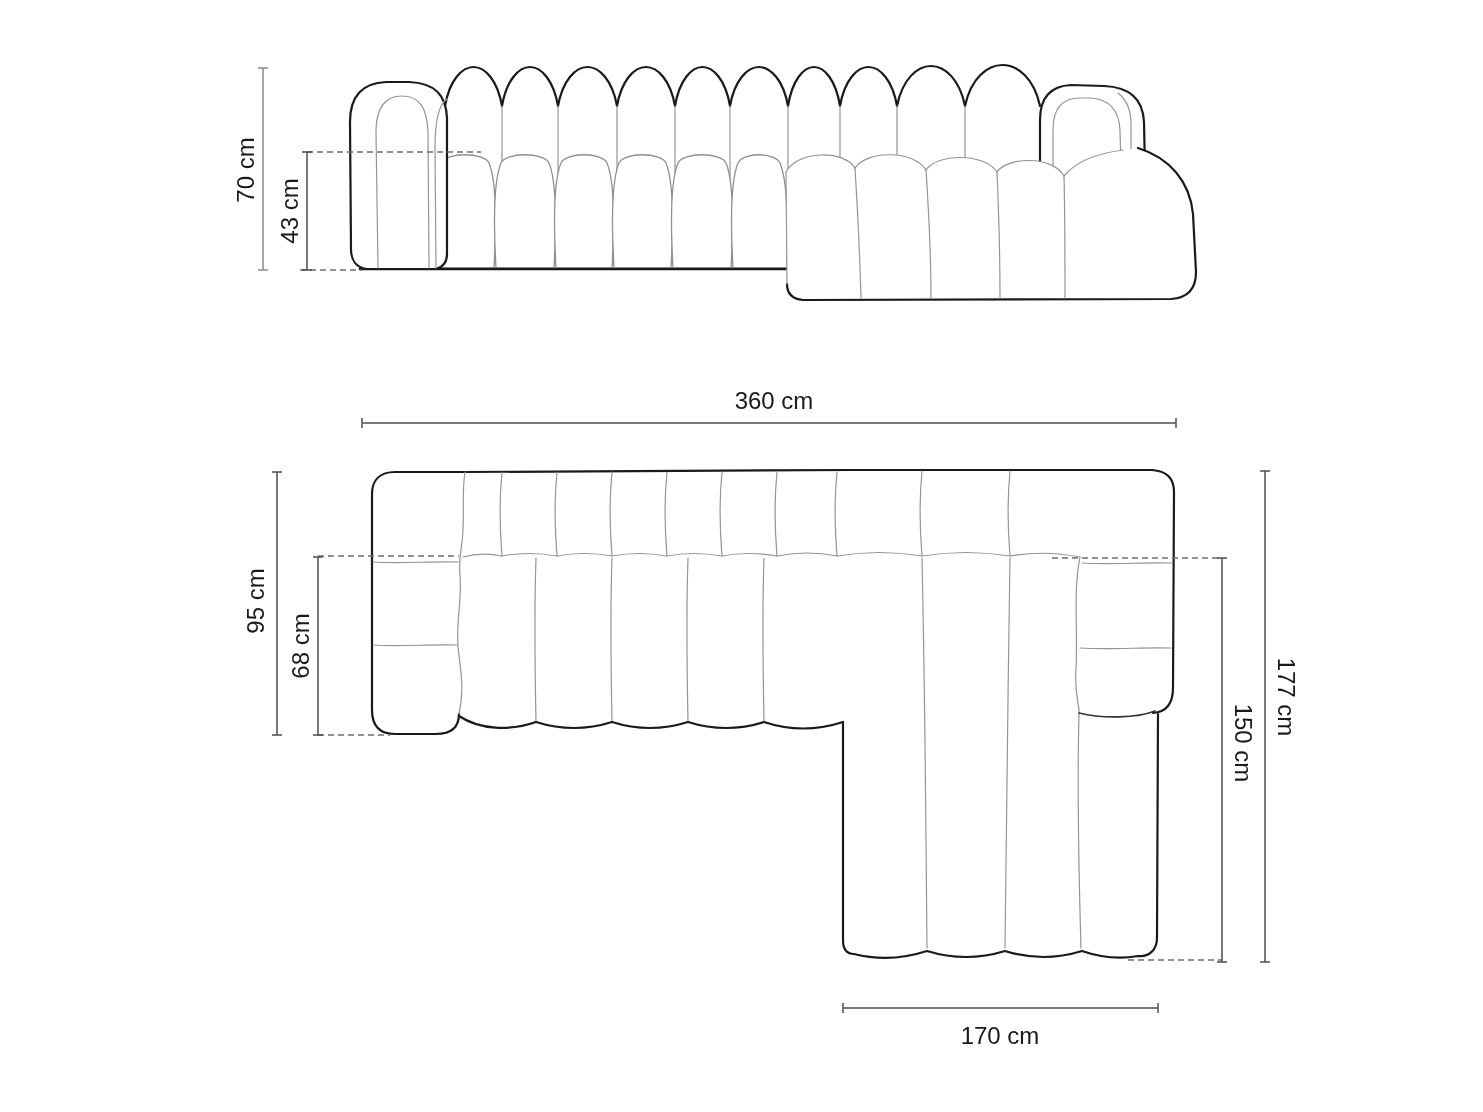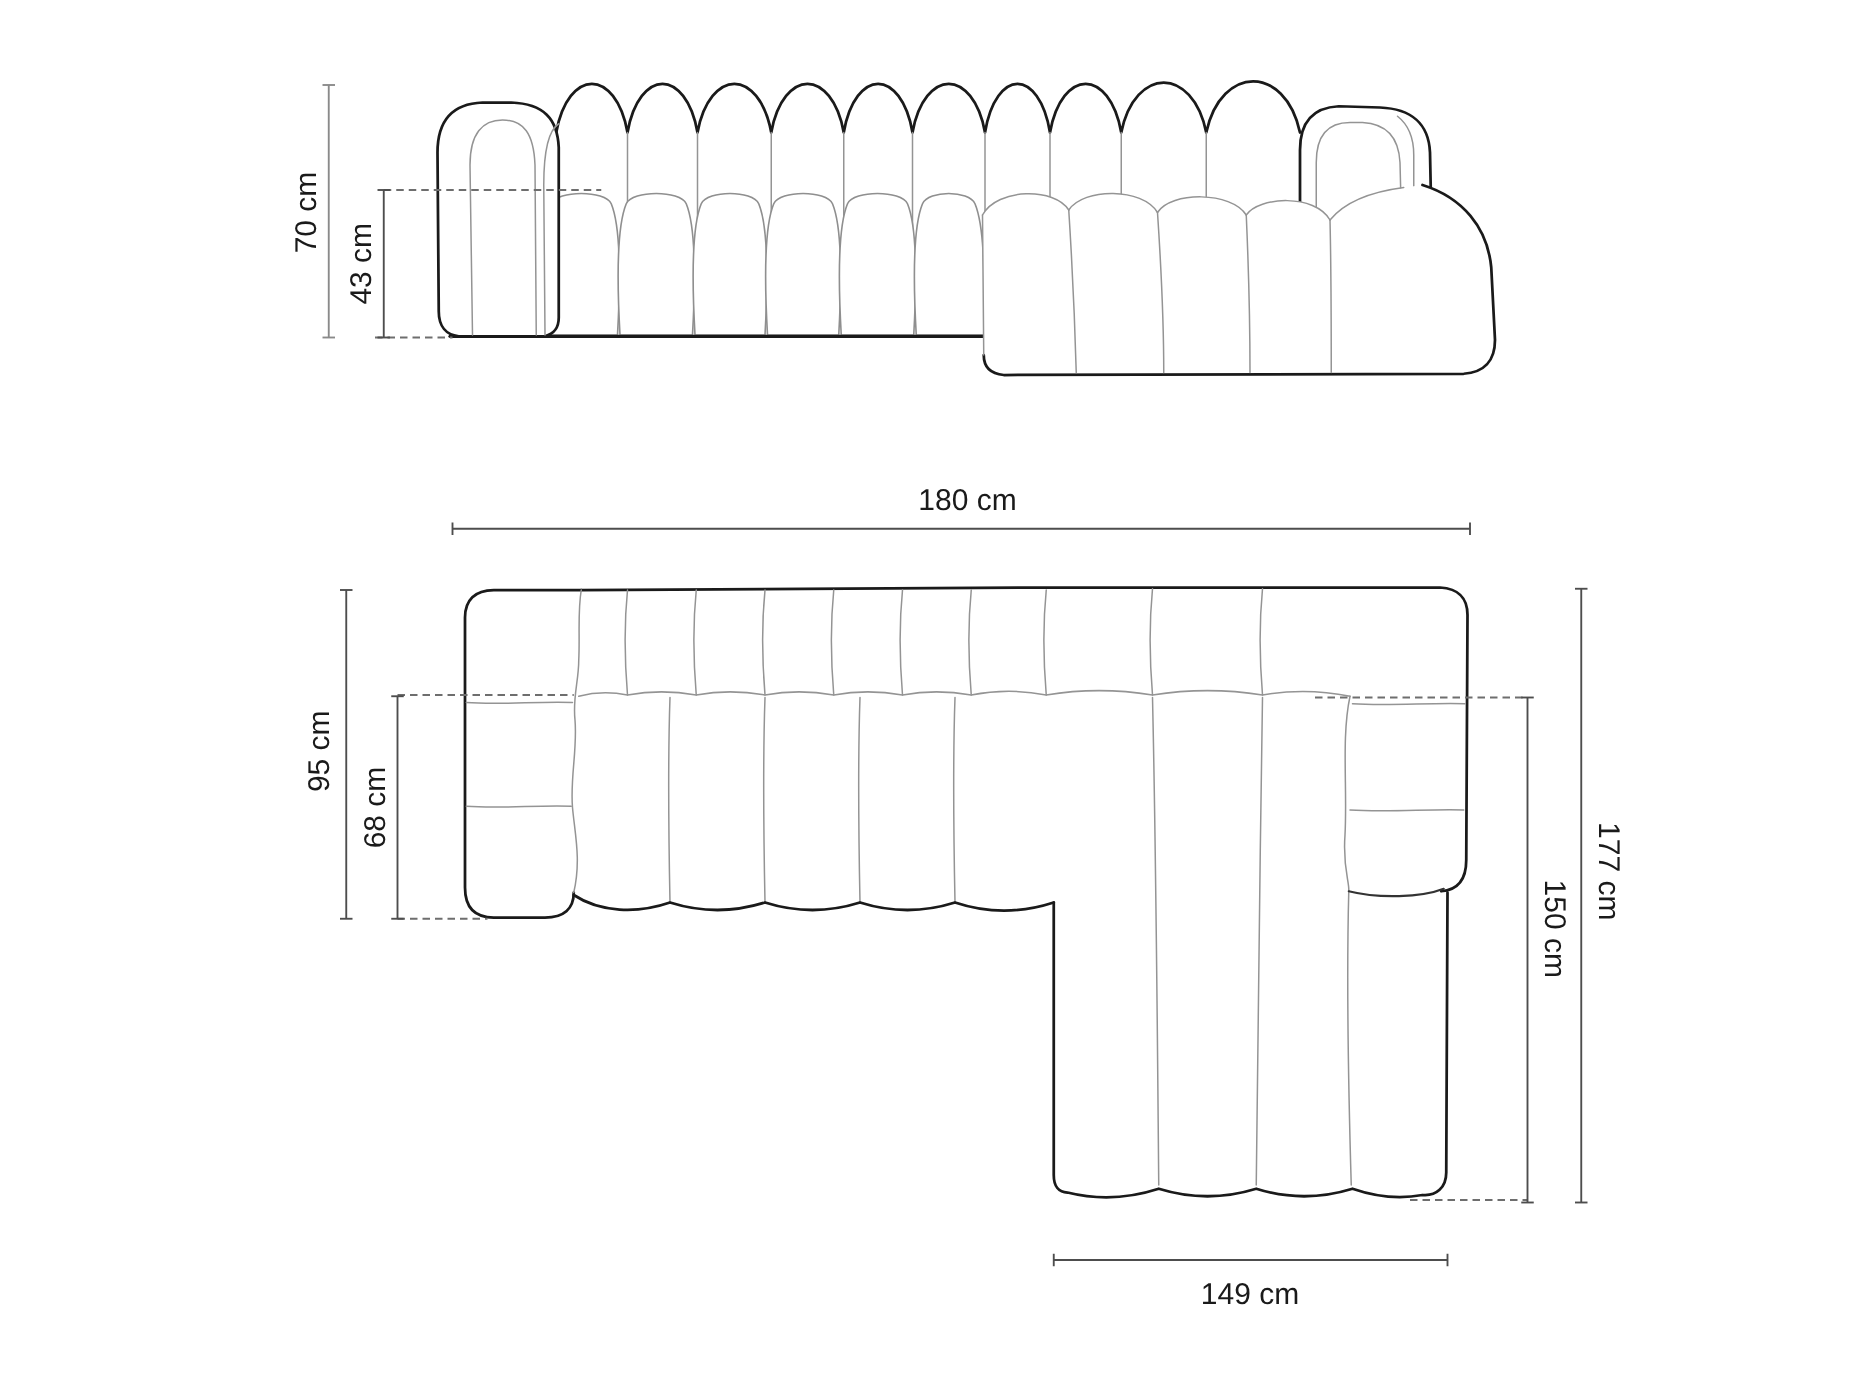--- a/index.html
+++ b/index.html
@@ -224,24 +224,24 @@
           <path d="M 843,1003 V 1013"></path>
           <path d="M 1158,1003 V 1013"></path>
       </g>
     </g>
   </svg>
 
   <div class="dim-label rot-ccw" style="left:196px;top:155px;">70 cm</div>
 
   <div class="dim-label rot-ccw" style="left:240px;top:196px;">43 cm</div>
 
-  <div class="dim-label" style="left:724px;top:386px;">180 cm</div>
+  <div class="dim-label" style="left:724px;top:386px;">360 cm</div>
 
   <div class="dim-label rot-ccw" style="left:206px;top:586px;">95 cm</div>
 
   <div class="dim-label rot-ccw" style="left:251px;top:631px;">68 cm</div>
 
   <div class="dim-label rot-cw" style="left:1236px;top:682px;">177 cm</div>
 
   <div class="dim-label rot-cw" style="left:1193px;top:728px;">150 cm</div>
 
-  <div class="dim-label" style="left:950px;top:1021px;">149 cm</div>
+  <div class="dim-label" style="left:950px;top:1021px;">170 cm</div>
 </div>
 
 </body></html>

